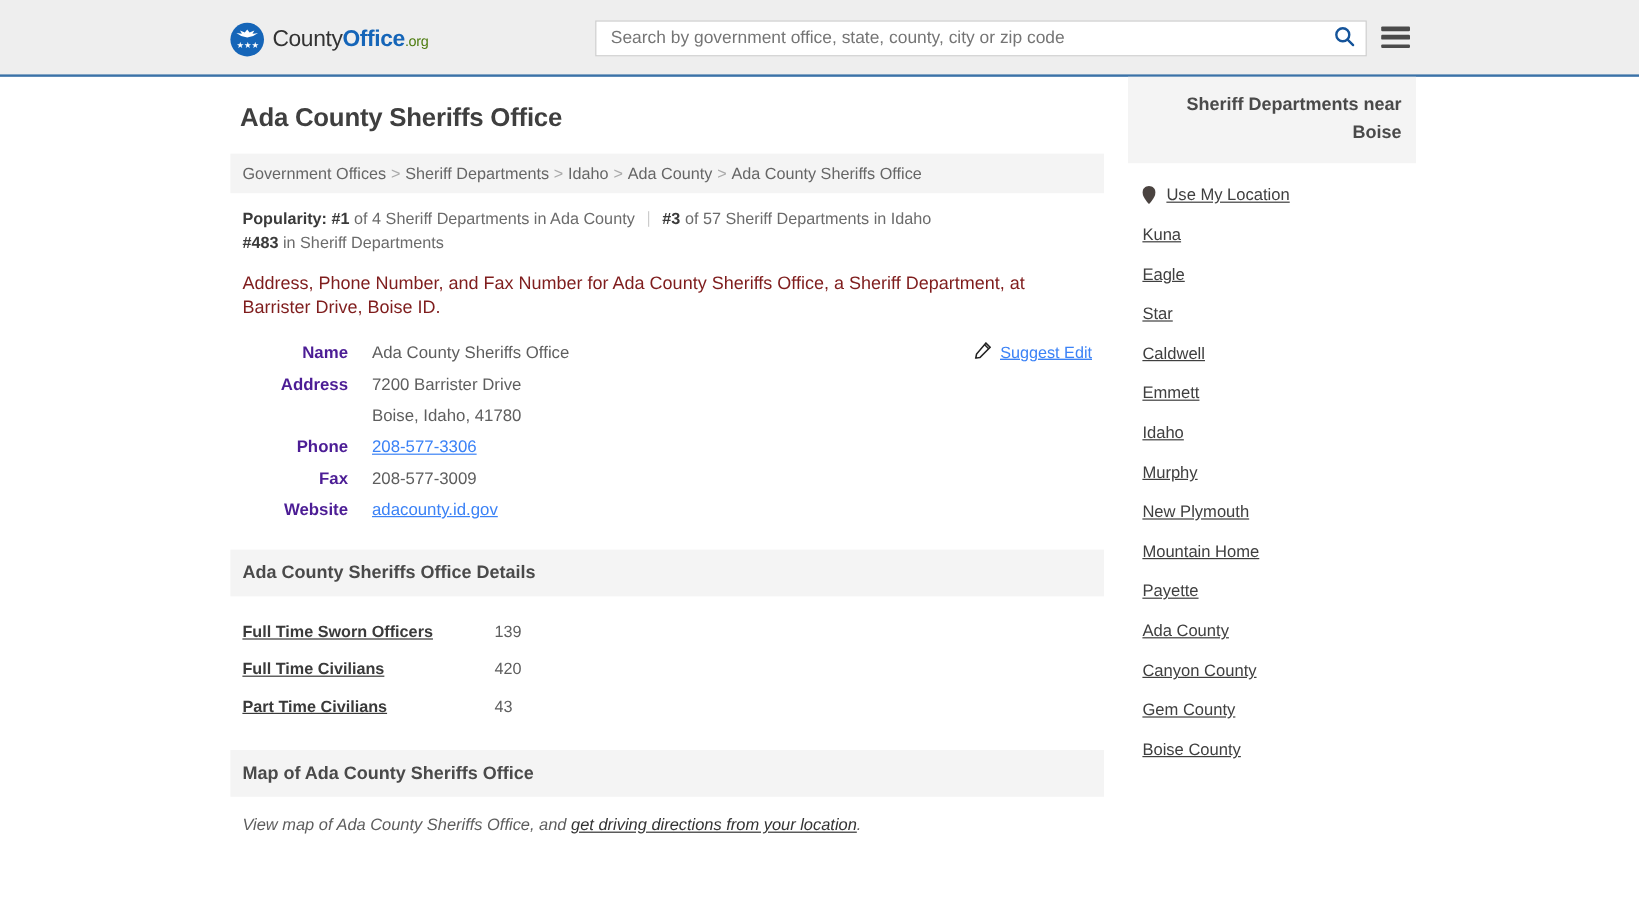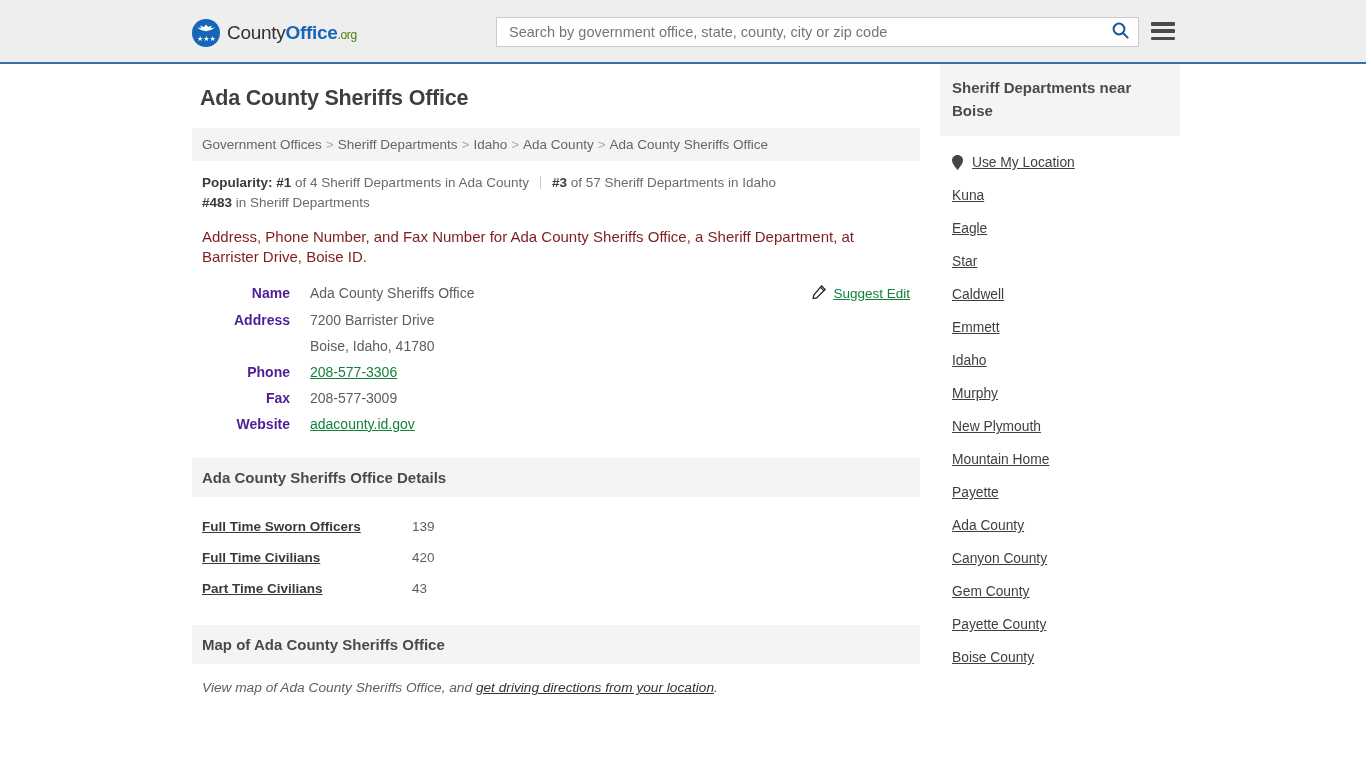--- a/index.html
+++ b/index.html
@@ -118,20 +118,21 @@
   }
   .main-col {
     position: absolute;
     left: 192px; top: 0;
     width: 728px;
   }
   .side-col {
     position: absolute;
     left: 940px; top: 0;
     width: 240px;
+    text-align: right;
   }
 
   h1.page-title {
     margin: 0;
     padding: 22px 8px 0 8px;
     font-size: 21.5px;
     font-weight: bold;
     color: #3f3f3f;
     letter-spacing: -0.2px;
   }
@@ -195,21 +196,21 @@
   .kv-table td.k {
     width: 108px;
     font-weight: bold;
     color: #4c1d95;
     white-space: nowrap;
     text-align: right;
   }
   .kv-table td.v { color: #5e5e5e; }
   .kv-table td.act { text-align: right; white-space: nowrap; }
   .kv-table a {
-    color: #15803d;
+    color: #3b82f6;
     text-decoration: underline;
   }
 
   .suggest-edit {
     display: inline-flex;
     align-items: center;
     gap: 7px;
     font-size: 13.5px;
     color: #333333;
     text-decoration: none;
@@ -427,21 +428,18 @@
         <div class="side-item">
           <a href="#">Ada County</a>
         </div>
         <div class="side-item">
           <a href="#">Canyon County</a>
         </div>
         <div class="side-item">
           <a href="#">Gem County</a>
         </div>
         <div class="side-item">
-          <a href="#">Payette County</a>
-        </div>
-        <div class="side-item">
           <a href="#">Boise County</a>
         </div>
       </div>
   </div>
 
 </div>
 
 </body></html>

